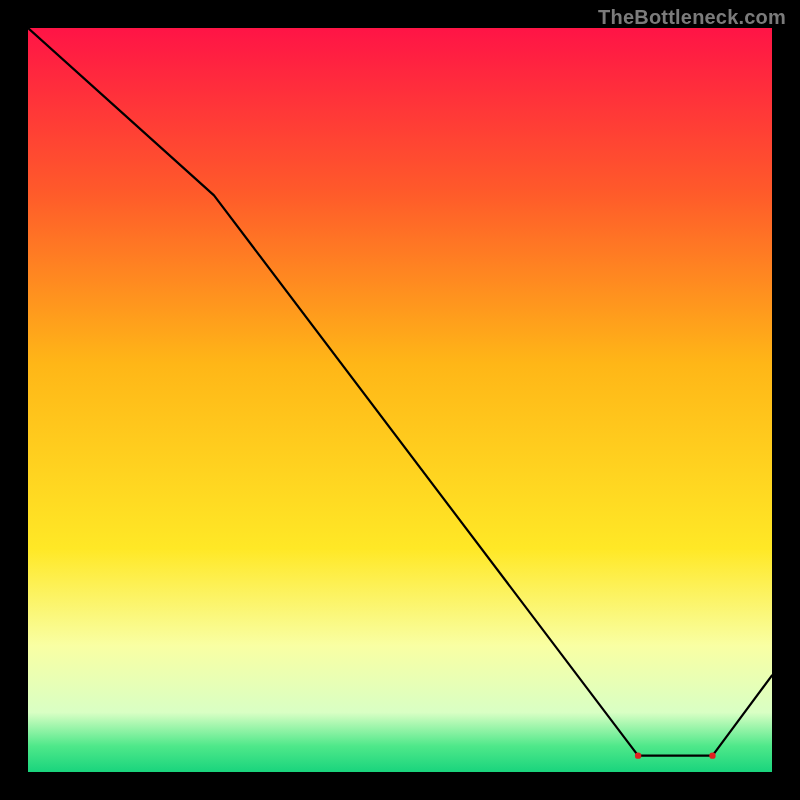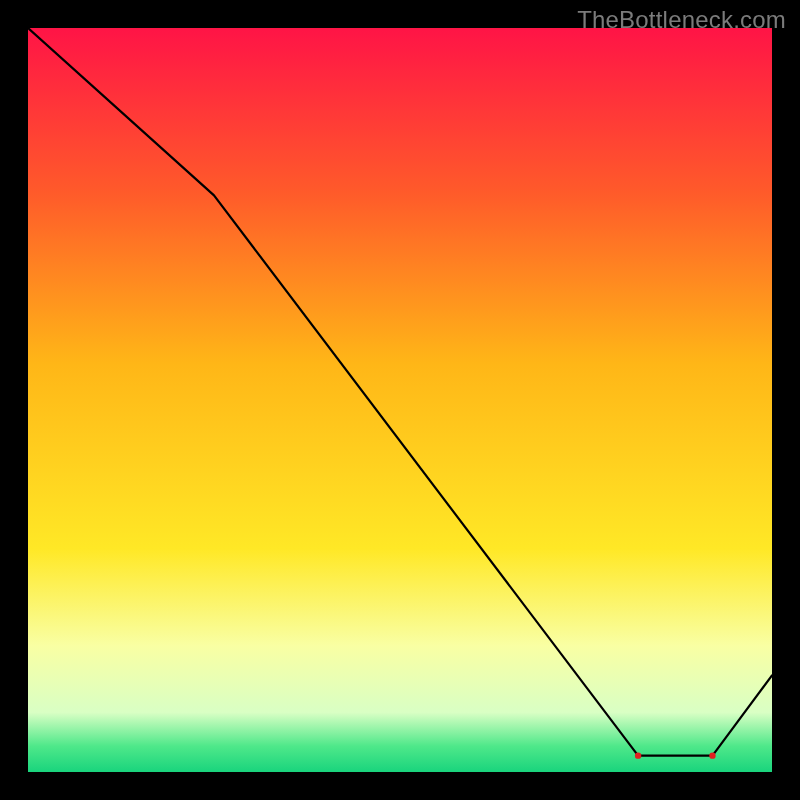--- a/index.html
+++ b/index.html
@@ -26,22 +26,22 @@
     left: 28px;
     width: 744px;
     height: 744px;
     overflow: hidden;
   }
   .attribution {
     position: absolute;
     top: 6px;
     right: 14px;
     color: #7b7b7b;
-    font-size: 24px;
-    font-weight: 400;
+    font-size: 20px;
+    font-weight: 700;
     letter-spacing: 0.2px;
   }
   svg {
     display: block;
     width: 100%;
     height: 100%;
   }
   .line-path {
     fill: none;
     stroke: #000;

